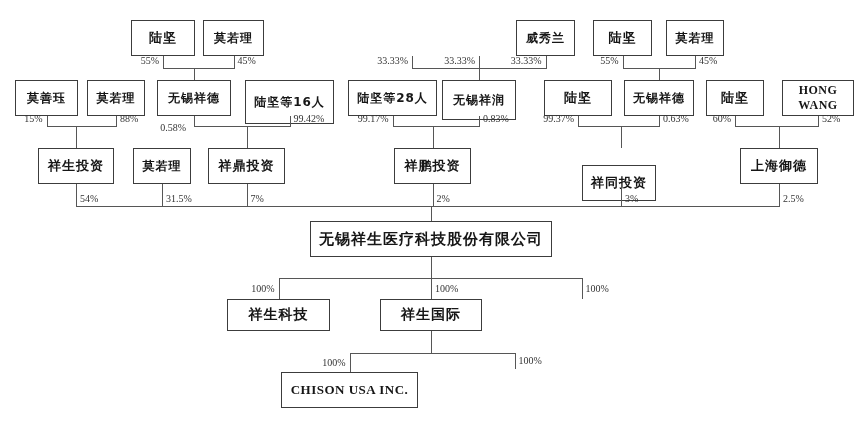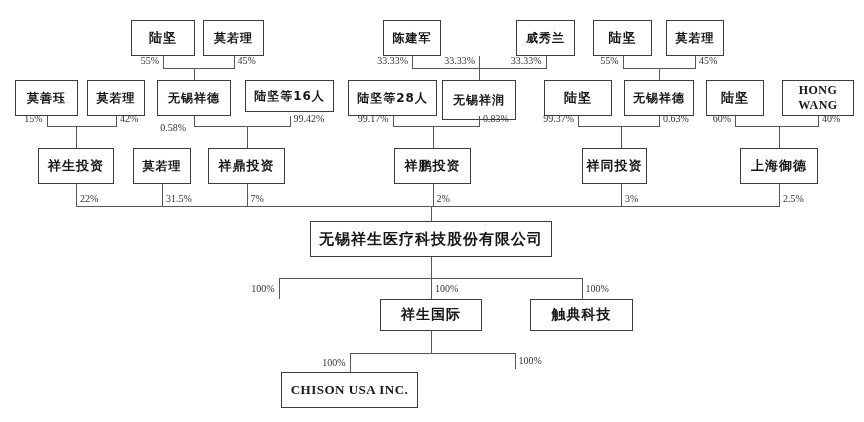--- a/index.html
+++ b/index.html
@@ -45,42 +45,39 @@
 </head>
 <body>
 
 <div id="canvas" style="width: 864px; height: 422px; background: rgb(255, 255, 255);">
     <div class="node" style="left: 131px; top: 20px; width: 64px; height: 36px; border-color: rgb(60, 60, 60); color: rgb(22, 22, 22);">
       <span>陆坚</span>
     </div>
     <div class="node" style="left: 203px; top: 20px; width: 61px; height: 36px; border-color: rgb(60, 60, 60); color: rgb(22, 22, 22); font-size: 12px;">
       <span>莫若理</span>
     </div>
-    <div class="node" style="left: 383px; top: 20px; width: 58px; height: 36px; border-color: rgb(60, 60, 60); color: rgb(22, 22, 22); font-size: 12px;">
-      <span>陈建军</span>
-    </div>
     <div class="node" style="left: 516px; top: 20px; width: 59px; height: 36px; border-color: rgb(60, 60, 60); color: rgb(22, 22, 22); font-size: 12px;">
       <span>威秀兰</span>
     </div>
     <div class="node" style="left: 593px; top: 20px; width: 59px; height: 36px; border-color: rgb(60, 60, 60); color: rgb(22, 22, 22);">
       <span>陆坚</span>
     </div>
     <div class="node" style="left: 666px; top: 20px; width: 58px; height: 36px; border-color: rgb(60, 60, 60); color: rgb(22, 22, 22); font-size: 12px;">
       <span>莫若理</span>
     </div>
     <div class="node" style="left: 15px; top: 80px; width: 63px; height: 36px; border-color: rgb(60, 60, 60); color: rgb(22, 22, 22); font-size: 12px;">
       <span>莫善珏</span>
     </div>
     <div class="node" style="left: 87px; top: 80px; width: 58px; height: 36px; border-color: rgb(60, 60, 60); color: rgb(22, 22, 22); font-size: 12px;">
       <span>莫若理</span>
     </div>
     <div class="node" style="left: 157px; top: 80px; width: 74px; height: 36px; border-color: rgb(60, 60, 60); color: rgb(22, 22, 22); font-size: 12px;">
       <span>无锡祥德</span>
     </div>
-    <div class="node" style="left: 245px; top: 80px; width: 89px; height: 32px; border-color: rgb(60, 60, 60); color: rgb(22, 22, 22); font-size: 12px;">
+    <div class="node" style="left: 245px; top: 80px; width: 89px; height: 44px; border-color: rgb(60, 60, 60); color: rgb(22, 22, 22); font-size: 12px;">
       <span>陆坚等16人</span>
     </div>
     <div class="node" style="left: 348px; top: 80px; width: 89px; height: 36px; border-color: rgb(60, 60, 60); color: rgb(22, 22, 22); font-size: 12px;">
       <span>陆坚等28人</span>
     </div>
     <div class="node" style="left: 442px; top: 80px; width: 74px; height: 40px; border-color: rgb(60, 60, 60); color: rgb(22, 22, 22); font-size: 12px;">
       <span>无锡祥润</span>
     </div>
     <div class="node" style="left: 544px; top: 80px; width: 68px; height: 36px; border-color: rgb(60, 60, 60); color: rgb(22, 22, 22);">
       <span>陆坚</span>
@@ -99,34 +96,34 @@
     </div>
     <div class="node" style="left: 133px; top: 148px; width: 58px; height: 36px; border-color: rgb(60, 60, 60); color: rgb(22, 22, 22); font-size: 12px;">
       <span>莫若理</span>
     </div>
     <div class="node" style="left: 208px; top: 148px; width: 77px; height: 36px; border-color: rgb(60, 60, 60); color: rgb(22, 22, 22); font-size: 13px;">
       <span>祥鼎投资</span>
     </div>
     <div class="node" style="left: 394px; top: 148px; width: 77px; height: 36px; border-color: rgb(60, 60, 60); color: rgb(22, 22, 22); font-size: 13px;">
       <span>祥鹏投资</span>
     </div>
-    <div class="node" style="left: 582px; top: 148px; width: 65px; height: 36px; border-color: rgb(60, 60, 60); color: rgb(22, 22, 22); font-size: 13px;">
+    <div class="node" style="left: 582px; top: 165px; width: 74px; height: 36px; border-color: rgb(60, 60, 60); color: rgb(22, 22, 22); font-size: 13px;">
       <span>祥同投资</span>
     </div>
     <div class="node" style="left: 740px; top: 148px; width: 78px; height: 36px; border-color: rgb(60, 60, 60); color: rgb(22, 22, 22); font-size: 13px;">
       <span>上海御德</span>
     </div>
     <div class="node" style="left: 310px; top: 221px; width: 242px; height: 36px; border-color: rgb(60, 60, 60); color: rgb(22, 22, 22); font-size: 15px;">
       <span>无锡祥生医疗科技股份有限公司</span>
     </div>
+    <div class="node" style="left: 227px; top: 299px; width: 103px; height: 32px; border-color: rgb(60, 60, 60); color: rgb(22, 22, 22); font-size: 14px;">
+      <span>祥生科技</span>
+    </div>
     <div class="node" style="left: 380px; top: 299px; width: 102px; height: 32px; border-color: rgb(60, 60, 60); color: rgb(22, 22, 22); font-size: 14px;">
       <span>祥生国际</span>
-    </div>
-    <div class="node" style="left: 530px; top: 299px; width: 103px; height: 32px; border-color: rgb(60, 60, 60); color: rgb(22, 22, 22); font-size: 14px;">
-      <span>触典科技</span>
     </div>
     <div class="node serif" style="left: 281px; top: 372px; width: 137px; height: 36px; border-color: rgb(60, 60, 60); color: rgb(22, 22, 22); font-size: 13px;">
       <span>CHISON USA INC.</span>
     </div>
     <div class="vline" style="left: 163px; top: 56px; height: 12px; background: rgb(86, 86, 86);"></div>
     <div class="pct" style="top: 55px; color: rgb(51, 51, 51); right: 705px;">55%</div>
     <div class="vline" style="left: 233.5px; top: 56px; height: 12px; background: rgb(86, 86, 86);"></div>
     <div class="pct" style="top: 55px; color: rgb(51, 51, 51); left: 237.5px;">45%</div>
     <div class="vline" style="left: 194px; top: 68px; height: 12px; background: rgb(86, 86, 86);"></div>
     <div class="hline" style="left: 163px; top: 68px; width: 71.5px; background: rgb(86, 86, 86);"></div>
@@ -140,21 +137,21 @@
     <div class="hline" style="left: 412px; top: 68px; width: 134.5px; background: rgb(86, 86, 86);"></div>
     <div class="vline" style="left: 622.5px; top: 56px; height: 12px; background: rgb(86, 86, 86);"></div>
     <div class="pct" style="top: 55px; color: rgb(51, 51, 51); right: 245.5px;">55%</div>
     <div class="vline" style="left: 695px; top: 56px; height: 12px; background: rgb(86, 86, 86);"></div>
     <div class="pct" style="top: 55px; color: rgb(51, 51, 51); left: 699px;">45%</div>
     <div class="vline" style="left: 659px; top: 68px; height: 12px; background: rgb(86, 86, 86);"></div>
     <div class="hline" style="left: 622.5px; top: 68px; width: 73.5px; background: rgb(86, 86, 86);"></div>
     <div class="vline" style="left: 46.5px; top: 116px; height: 10px; background: rgb(86, 86, 86);"></div>
     <div class="pct" style="top: 113px; color: rgb(51, 51, 51); right: 821.5px; text-align: center;">15%</div>
     <div class="vline" style="left: 116px; top: 116px; height: 10px; background: rgb(86, 86, 86);"></div>
-    <div class="pct" style="top: 113px; color: rgb(51, 51, 51); left: 120px;">42%</div>
+    <div class="pct" style="top: 113px; color: rgb(51, 51, 51); left: 120px;">88%</div>
     <div class="vline" style="left: 76px; top: 126px; height: 22px; background: rgb(86, 86, 86);"></div>
     <div class="hline" style="left: 46.5px; top: 126px; width: 70.5px; background: rgb(86, 86, 86);"></div>
     <div class="vline" style="left: 194px; top: 116px; height: 10px; background: rgb(86, 86, 86);"></div>
     <div class="pct" style="top: 113px; color: rgb(51, 51, 51); right: 678px; margin-top: 9px;">0.58%</div>
     <div class="vline" style="left: 289.5px; top: 116px; height: 10px; background: rgb(86, 86, 86);"></div>
     <div class="pct" style="top: 113px; color: rgb(51, 51, 51); left: 293.5px;">99.42%</div>
     <div class="vline" style="left: 246.5px; top: 126px; height: 22px; background: rgb(86, 86, 86);"></div>
     <div class="hline" style="left: 194px; top: 126px; width: 96.5px; background: rgb(86, 86, 86);"></div>
     <div class="vline" style="left: 392.5px; top: 116px; height: 10px; background: rgb(86, 86, 86);"></div>
     <div class="pct" style="top: 113px; color: rgb(51, 51, 51); right: 475.5px;">99.17%</div>
@@ -164,25 +161,25 @@
     <div class="hline" style="left: 392.5px; top: 126px; width: 87.5px; background: rgb(86, 86, 86);"></div>
     <div class="vline" style="left: 578px; top: 116px; height: 10px; background: rgb(86, 86, 86);"></div>
     <div class="pct" style="top: 113px; color: rgb(51, 51, 51); right: 290px;">99.37%</div>
     <div class="vline" style="left: 659px; top: 116px; height: 10px; background: rgb(86, 86, 86);"></div>
     <div class="pct" style="top: 113px; color: rgb(51, 51, 51); left: 663px;">0.63%</div>
     <div class="vline" style="left: 621px; top: 126px; height: 22px; background: rgb(86, 86, 86);"></div>
     <div class="hline" style="left: 578px; top: 126px; width: 82px; background: rgb(86, 86, 86);"></div>
     <div class="vline" style="left: 735px; top: 116px; height: 10px; background: rgb(86, 86, 86);"></div>
     <div class="pct" style="top: 113px; color: rgb(51, 51, 51); right: 133px;">60%</div>
     <div class="vline" style="left: 818px; top: 116px; height: 10px; background: rgb(86, 86, 86);"></div>
-    <div class="pct" style="top: 113px; color: rgb(51, 51, 51); left: 822px;">40%</div>
+    <div class="pct" style="top: 113px; color: rgb(51, 51, 51); left: 822px;">52%</div>
     <div class="vline" style="left: 779px; top: 126px; height: 22px; background: rgb(86, 86, 86);"></div>
     <div class="hline" style="left: 735px; top: 126px; width: 84px; background: rgb(86, 86, 86);"></div>
     <div class="vline" style="left: 76px; top: 184px; height: 22px; background: rgb(86, 86, 86);"></div>
-    <div class="pct" style="top: 193px; color: rgb(51, 51, 51); left: 80px;">22%</div>
+    <div class="pct" style="top: 193px; color: rgb(51, 51, 51); left: 80px;">54%</div>
     <div class="vline" style="left: 162px; top: 184px; height: 22px; background: rgb(86, 86, 86);"></div>
     <div class="pct" style="top: 193px; color: rgb(51, 51, 51); left: 166px;">31.5%</div>
     <div class="vline" style="left: 246.5px; top: 184px; height: 22px; background: rgb(86, 86, 86);"></div>
     <div class="pct" style="top: 193px; color: rgb(51, 51, 51); left: 250.5px;">7%</div>
     <div class="vline" style="left: 432.5px; top: 184px; height: 22px; background: rgb(86, 86, 86);"></div>
     <div class="pct" style="top: 193px; color: rgb(51, 51, 51); left: 436.5px;">2%</div>
     <div class="vline" style="left: 621px; top: 184px; height: 22px; background: rgb(86, 86, 86);"></div>
     <div class="pct" style="top: 193px; color: rgb(51, 51, 51); left: 625px;">3%</div>
     <div class="vline" style="left: 779px; top: 184px; height: 22px; background: rgb(86, 86, 86);"></div>
     <div class="pct" style="top: 193px; color: rgb(51, 51, 51); left: 783px;">2.5%</div>

